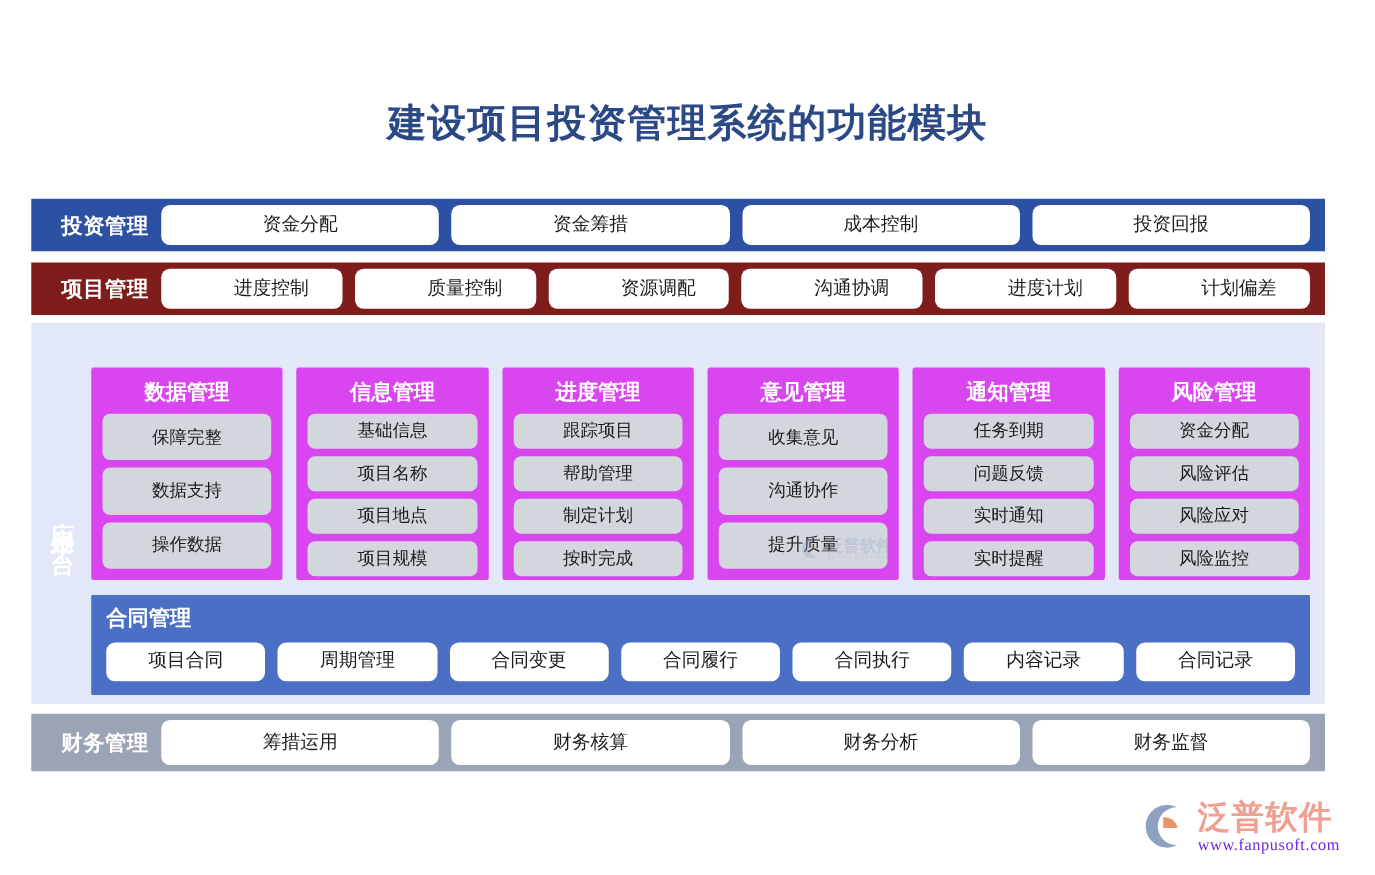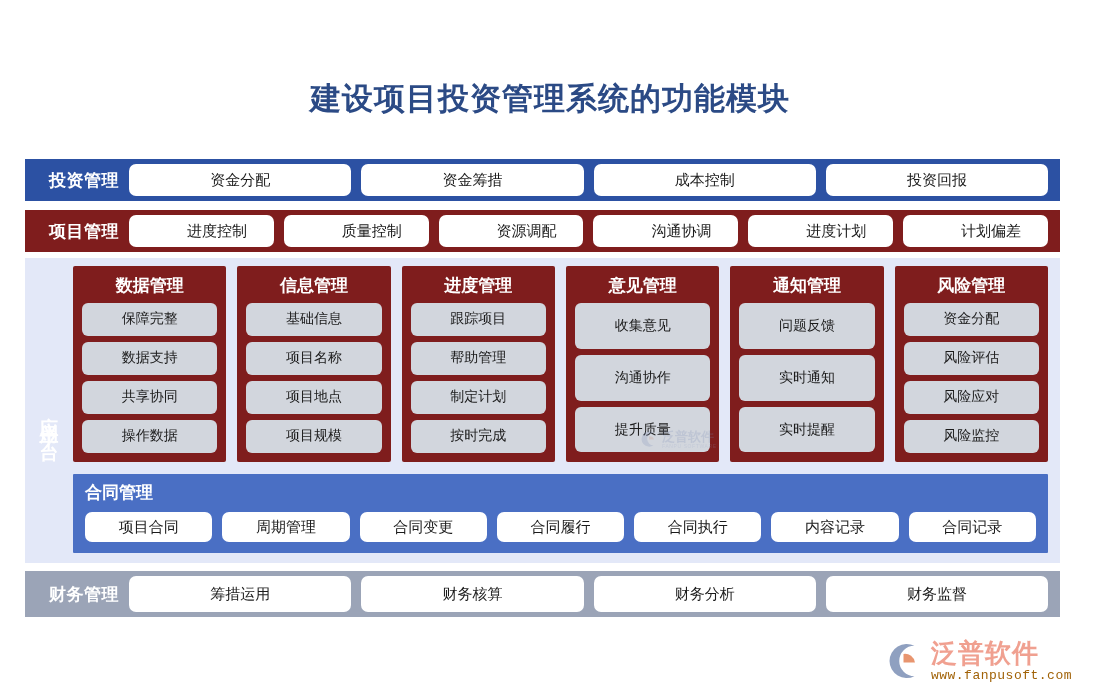--- a/index.html
+++ b/index.html
@@ -129,25 +129,26 @@
   }
 
   .columns {
     display: flex;
     gap: 11px;
     height: 198px;
   }
 
   .column {
     flex: 1 1 0;
-    background: #7f1d1d;
+    background: #d946ef;
     border-radius: 2px;
     padding: 6px 9px 9px 9px;
     display: flex;
     flex-direction: column;
+    margin-top: 28px;
   }
 
   .column-title {
     text-align: center;
     color: #ffffff;
     font-weight: bold;
     font-size: 17px;
     padding: 2px 0 6px 0;
     white-space: nowrap;
   }
@@ -238,22 +239,22 @@
   .brand-mark { width: 40px; height: 38px; flex: 0 0 auto; }
   .brand-text-wrap { display: flex; flex-direction: column; line-height: 1; }
   .brand-name {
     font-size: 26px;
     font-weight: bold;
     color: #f0a090;
     letter-spacing: 1px;
   }
   .brand-url {
     font-size: 13px;
-    color: #a16207;
-    font-family: Liberation Mono, monospace;
+    color: #6d28d9;
+    font-family: Liberation Serif, serif;
     letter-spacing: 0.5px;
     margin-top: 3px;
   }
 </style>
 </head>
 <body>
 
 <div class="page">
 
   <div class="title">建设项目投资管理系统的功能模块</div>
@@ -285,21 +286,20 @@
 
     <div class="platform-body">
 
       <div class="columns">
 
         <div class="column">
           <div class="column-title">数据管理</div>
           <div class="column-items">
             <div class="chip-grey">保障完整</div>
             <div class="chip-grey">数据支持</div>
-            <div class="chip-grey">共享协同</div>
             <div class="chip-grey">操作数据</div>
           </div>
         </div>
 
         <div class="column">
           <div class="column-title">信息管理</div>
           <div class="column-items">
             <div class="chip-grey">基础信息</div>
             <div class="chip-grey">项目名称</div>
             <div class="chip-grey">项目地点</div>
@@ -322,20 +322,21 @@
           <div class="column-items">
             <div class="chip-grey">收集意见</div>
             <div class="chip-grey">沟通协作</div>
             <div class="chip-grey">提升质量</div>
           </div>
         </div>
 
         <div class="column">
           <div class="column-title">通知管理</div>
           <div class="column-items">
+            <div class="chip-grey">任务到期</div>
             <div class="chip-grey">问题反馈</div>
             <div class="chip-grey">实时通知</div>
             <div class="chip-grey">实时提醒</div>
           </div>
         </div>
 
         <div class="column">
           <div class="column-title">风险管理</div>
           <div class="column-items">
             <div class="chip-grey">资金分配</div>

